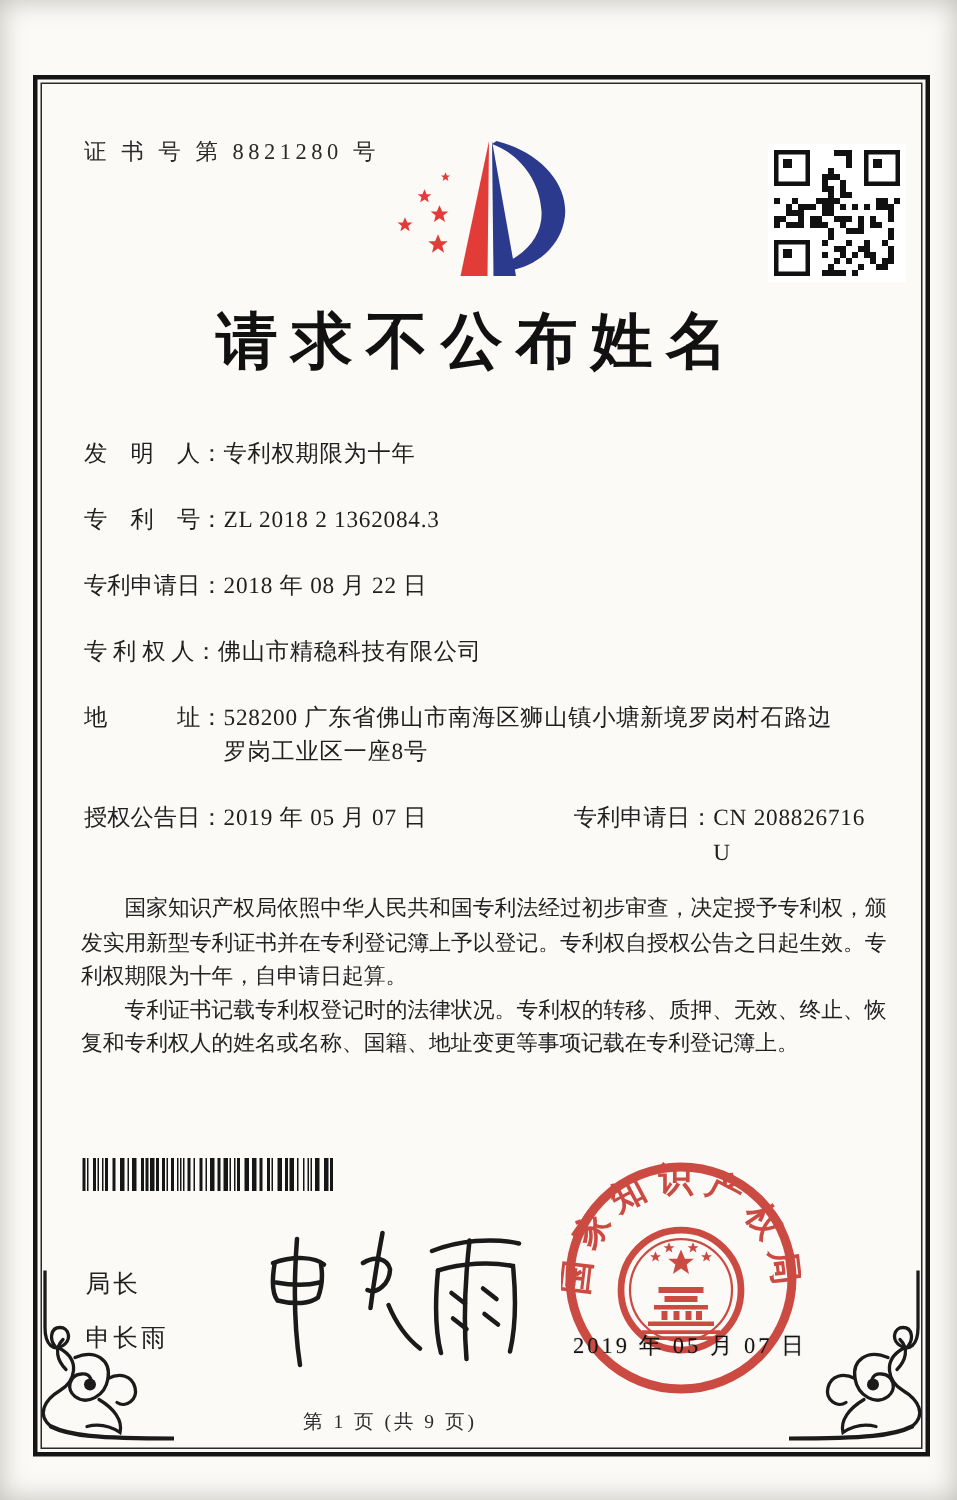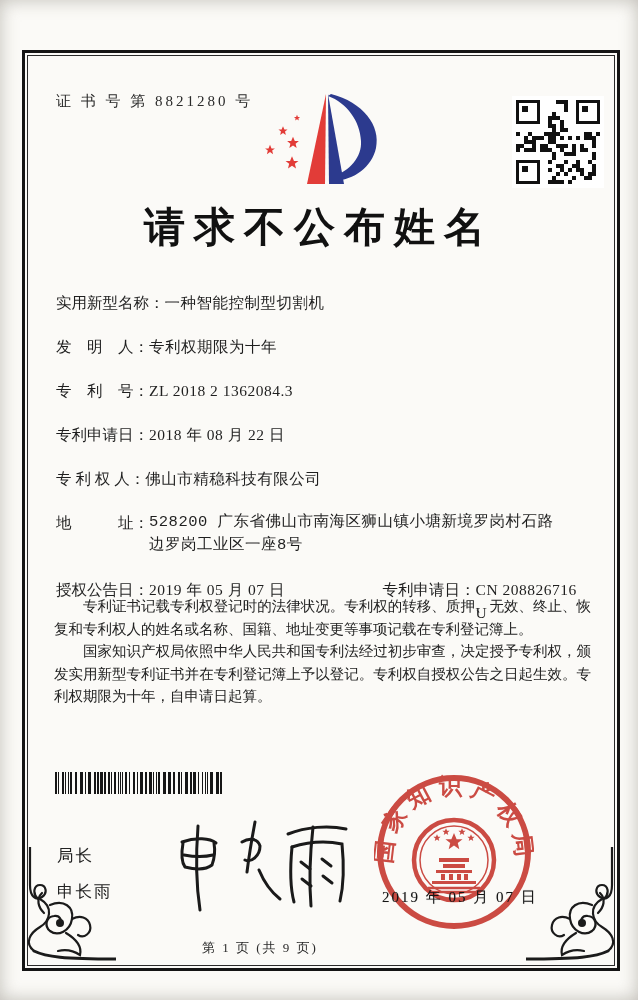--- a/index.html
+++ b/index.html
@@ -211,58 +211,54 @@
       </div>
     <div class="qr-finder" style="left:4px;top:4px;"></div>
     <div class="qr-finder" style="right:4px;top:4px;"></div>
     <div class="qr-finder" style="left:4px;bottom:4px;"></div>
   </div>
 
   <div class="title">请求不公布姓名</div>
 
   <div class="fields">
     <div class="field-row">
-      <span class="field-label">实用新型名称：</span>
-      <span class="field-value">一种智能控制型切割机</span>
-    </div>
-    <div class="field-row">
       <span class="field-label">发　明　人：</span>
       <span class="field-value">专利权期限为十年</span>
     </div>
     <div class="field-row">
       <span class="field-label">专　利　号：</span>
       <span class="field-value">ZL 2018 2 1362084.3</span>
     </div>
     <div class="field-row">
       <span class="field-label">专利申请日：</span>
       <span class="field-value">2018 年 08 月 22 日</span>
     </div>
     <div class="field-row">
       <span class="field-label">专 利 权 人：</span>
       <span class="field-value">佛山市精稳科技有限公司</span>
     </div>
     <div class="field-row">
       <span class="field-label">地　　　址：</span>
-      <span class="field-value" style="padding-right:36px;font-family:Liberation Mono, monospace;">528200 广东省佛山市南海区狮山镇小塘新境罗岗村石路边罗岗工业区一座8号</span>
+      <span class="field-value" style="padding-right:36px;">528200 广东省佛山市南海区狮山镇小塘新境罗岗村石路边罗岗工业区一座8号</span>
     </div>
     <div class="field-row grant-row">
       <span class="grant-left">
         <span class="field-label">授权公告日：</span>
         <span class="field-value">2019 年 05 月 07 日</span>
       </span>
       <span class="grant-right">
         <span class="field-label">专利申请日：</span>
         <span class="field-value">CN 208826716 U</span>
       </span>
     </div>
   </div>
 
   <div class="body-text">
+    <p>国家知识产权局依照中华人民共和国专利法经过初步审查，决定授予专利权，颁发实用新型专利证书并在专利登记簿上予以登记。专利权自授权公告之日起生效。专利权期限为十年，自申请日起算。</p>
     <p>专利证书记载专利权登记时的法律状况。专利权的转移、质押、无效、终止、恢复和专利权人的姓名或名称、国籍、地址变更等事项记载在专利登记簿上。</p>
-    <p>国家知识产权局依照中华人民共和国专利法经过初步审查，决定授予专利权，颁发实用新型专利证书并在专利登记簿上予以登记。专利权自授权公告之日起生效。专利权期限为十年，自申请日起算。</p>
   </div>
 
   <div class="barcode">
       <span style="width: 2px; margin-right: 1px;"></span>
       <span style="width: 1px; margin-right: 3px;"></span>
       <span style="width: 2px; margin-right: 1px;"></span>
       <span style="width: 1px; margin-right: 2px;"></span>
       <span style="width: 1px; margin-right: 1px;"></span>
       <span style="width: 2px; margin-right: 3px;"></span>
       <span style="width: 2px; margin-right: 3px;"></span>

